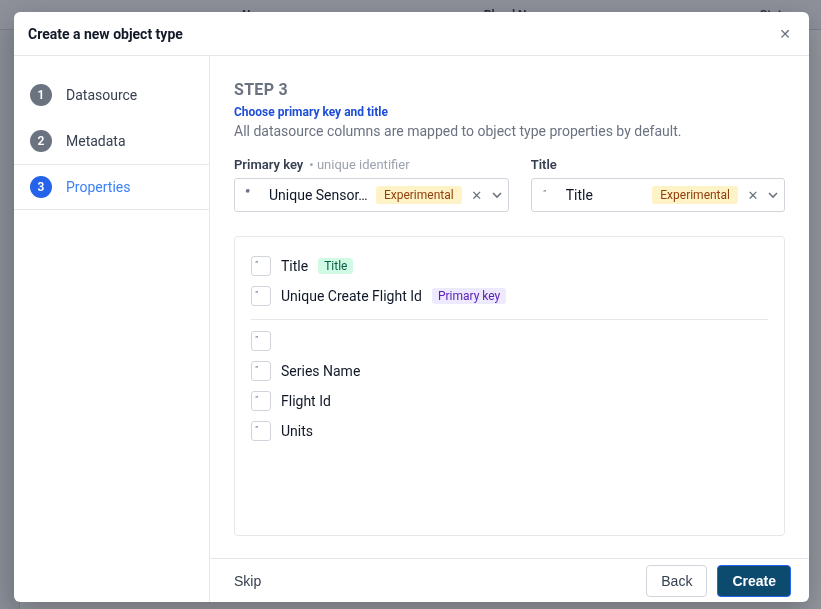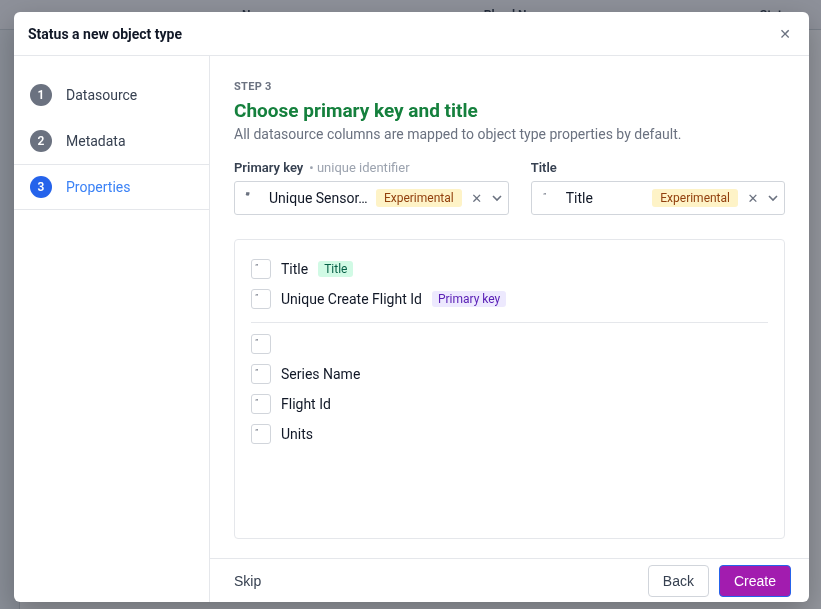--- a/index.html
+++ b/index.html
@@ -23,22 +23,22 @@
   .step-badge { width:22px; height:22px; border-radius:50%; display:flex; align-items:center; justify-content:center; font-size:12px; font-weight:600; margin-right:14px; }
   .step-label{}
   .step.done .step-badge { background:#6b7280; color:#fff; }
   .step.done .step-label { color:#374151; }
   .step.active { border-top:1px solid #e5e7eb; border-bottom:1px solid #e5e7eb; margin-left:-16px; padding-left:16px; }
   .step.active .step-badge { background:#2563eb; color:#fff; }
   .step.active .step-label { color:#3b82f6; font-weight:400; }
 
   .content-col { flex:1; display:flex; flex-direction:column; min-width:0; }
   .content-scroll { padding:24px 24px 16px 24px; flex:1; overflow:auto; }
-  .step-caption { font-size:11px; font-weight:700; color:#6b7280; letter-spacing:0.3px; }
-  .content-heading { font-size:19px; font-weight:700; color:#15803d; margin:6px 0 4px; }
+  .step-caption { font-size:16px; font-weight:700; color:#6b7280; letter-spacing:0.3px; }
+  .content-heading { font-size:12px; font-weight:700; color:#1d4ed8; margin:6px 0 4px; }
   .content-sub { font-size:14px; color:#6b7280; margin-bottom:18px;}
 
   .field-row { display:flex; gap:22px; }
   .field { flex:1; min-width:0;}
   .field-label-row { font-size:13px; font-weight:600; color:#374151; margin-bottom:6px; display:flex; gap:6px; align-items:baseline;}
   .field-hint{ font-weight:400; color:#9ca3af;}
   .select { height:34px; border:1px solid #d1d5db; border-radius:3px; background:#fff; display:flex; align-items:center; padding:0 6px 0 8px; gap:8px; cursor:pointer; }
   .sel-icon { width:18px; height:18px; display:flex; align-items:center; justify-content:center; color:#6b7280;}
   .sel-icon svg{display:block;}
   .sel-value { font-size:14px; color:#111827; flex:1; white-space:nowrap; overflow:hidden; text-overflow:ellipsis; }
@@ -59,40 +59,40 @@
   .prop-name{ color:#111827;}
   .badge-title{ font-size:12px; background:#d1fae5; color:#065f46; padding:1px 6px; border-radius:3px;}
   .badge-pk{ font-size:12px; background:#ede9fe; color:#5b21b6; padding:1px 6px; border-radius:3px;}
   .prop-sep{ border-top:1px solid #e5e7eb; margin:8px 0 6px;}
 
   .modal-footer { height:44px; border-top:1px solid #e5e7eb; display:flex; align-items:center; justify-content:space-between; padding:0 18px; }
   .skip-btn { font-size:14px; color:#374151; cursor:pointer; background:none; border:none; padding:4px 6px;}
   .footer-right{ display:flex; gap:10px;}
   .btn { height:32px; padding:0 14px; font-size:14px; border-radius:4px; cursor:pointer; }
   .btn-secondary{ background:#fff; border:1px solid #d1d5db; color:#374151;}
-  .btn-primary{ background:#a21caf; border:1px solid #2563eb; color:#fff; font-weight:400;}
+  .btn-primary{ background:#0c4a6e; border:1px solid #2563eb; color:#fff; font-weight:700;}
 </style>
 </head>
 <body>
 
 <div class="viewport">
 
   <div class="bg-header-row">
     <span><span>Name</span><span class="dot"></span></span>
     <span><span>Plural Name</span><span class="dot"></span></span>
     <span>Status</span>
   </div>
   <div class="bg-sidebar"></div>
   <div class="bg-main"></div>
 
   <div class="overlay"></div>
 
   <div class="modal">
     <div class="modal-header">
-      <div class="modal-title">Status a new object type</div>
+      <div class="modal-title">Create a new object type</div>
       <div class="close-btn">✕</div>
     </div>
 
     <div class="modal-body">
       <div class="steps-col">
         <div class="step done">
           <div class="step-badge">1</div>
           <div class="step-label">Datasource</div>
         </div>
         <div class="step done">

